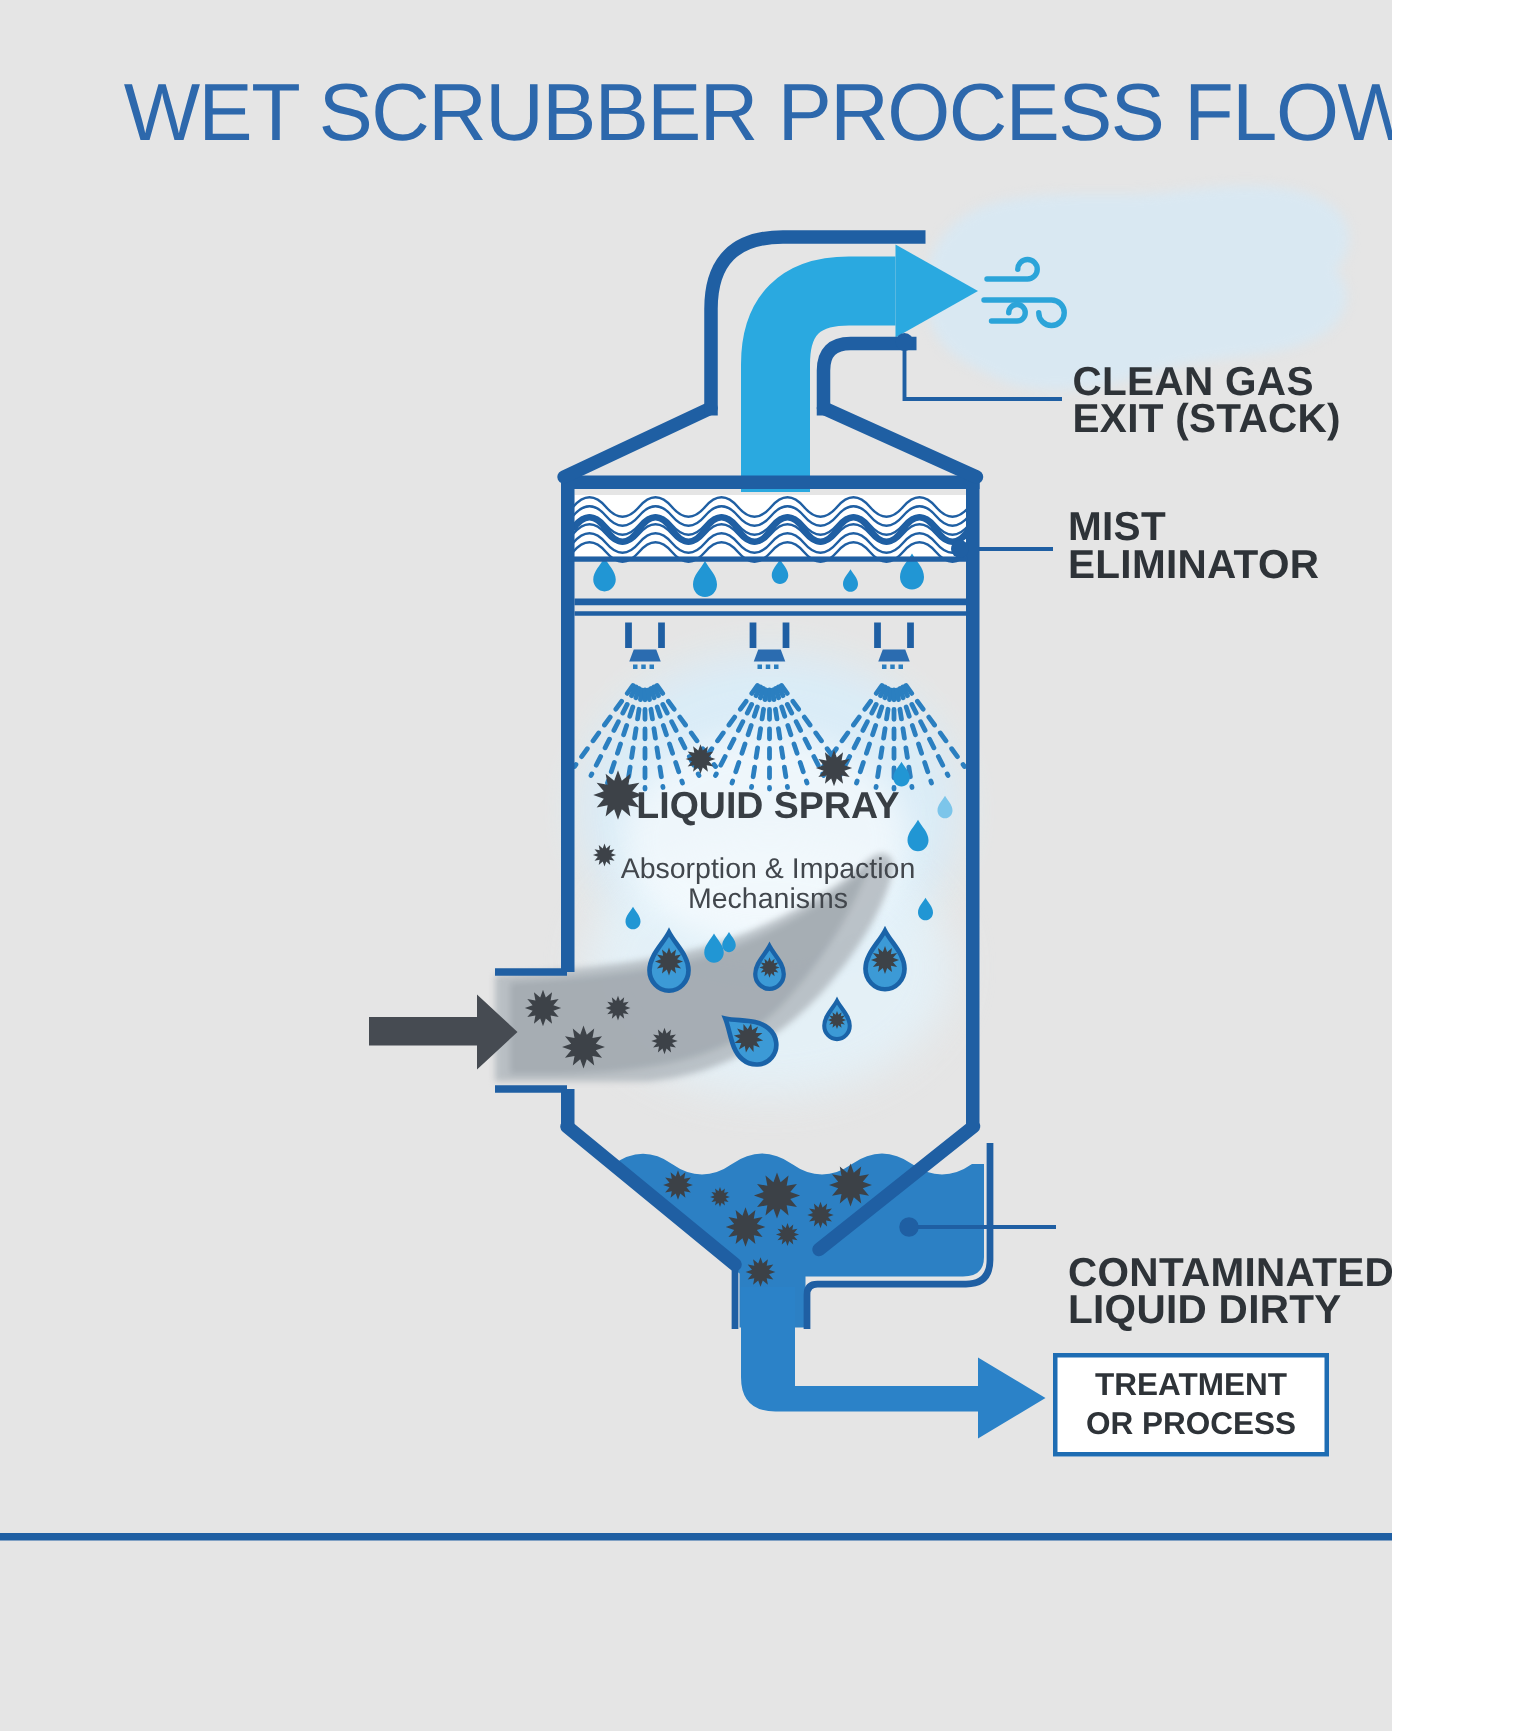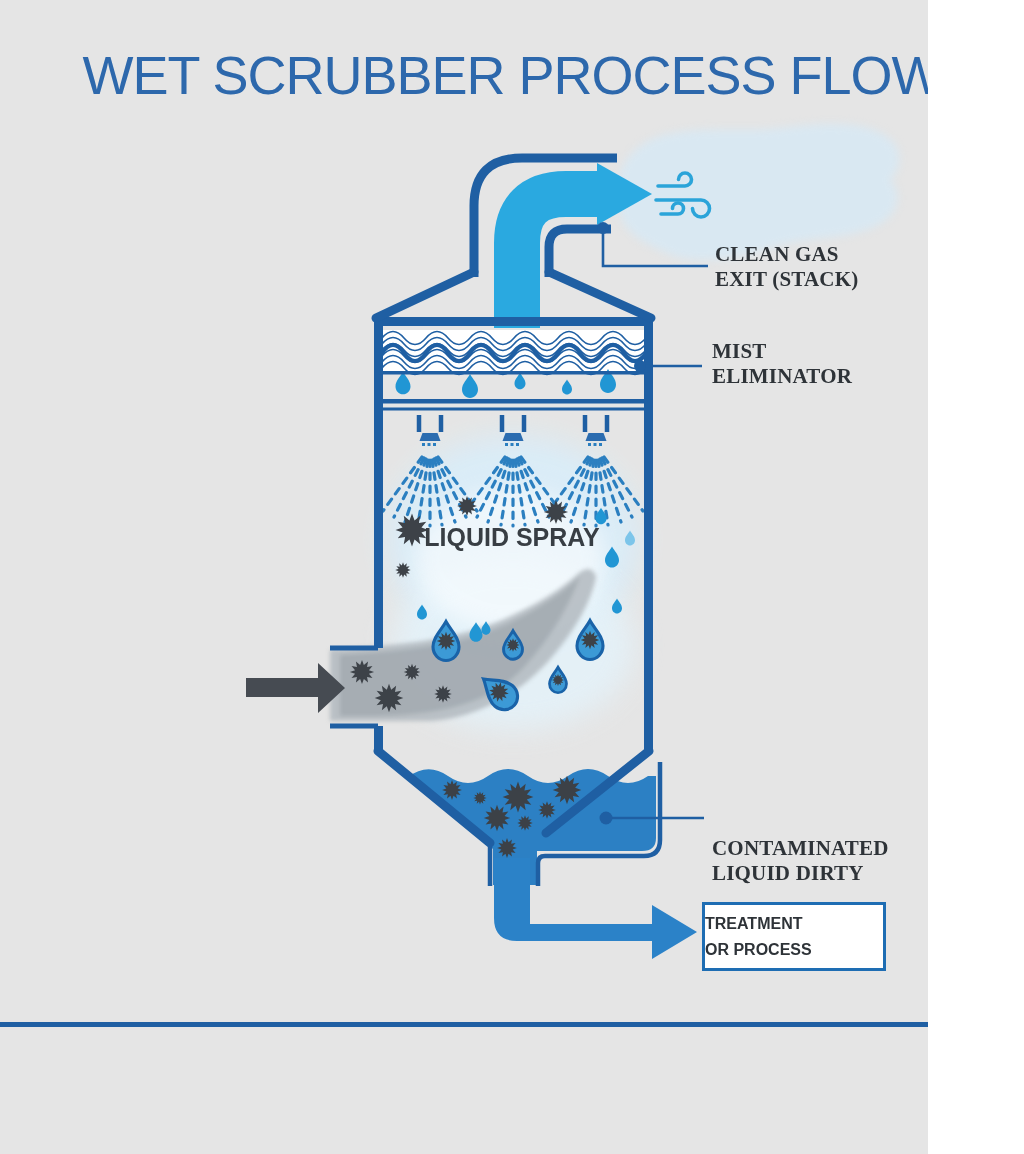--- a/index.html
+++ b/index.html
@@ -1,31 +1,31 @@
 <!DOCTYPE html>
 <html><head>
 <meta charset="utf-8">
 <style>
   html,body{margin:0;padding:0;background:#ffffff;}
   #stage{position:relative;width:928px;height:1154px;background:#e5e5e5;overflow:hidden;
          font-family:"Liberation Sans", sans-serif;}
   #diagram-svg{position:absolute;left:0;top:0;}
   .page-title{position:absolute;left:0;top:44px;width:1024px;text-align:center;
 0              font-weight:bold;font-size:54px;letter-spacing:-1px;color:#2d68ac;}
-  .lbl{position:absolute;font-weight:bold;font-size:21px;line-height:24.5px;
-       color:#2e3338;letter-spacing:.2px;white-space:nowrap;font-family:Liberation Serif, serif;}
+  .lbl{position:absolute;font-weight:bold;font-size:27px;line-height:24.5px;
+       color:#2e3338;letter-spacing:.2px;white-space:nowrap;}
   .lbl-right{text-align:right;}
   .spray-main{position:absolute;left:382px;top:524px;width:260px;text-align:center;
               font-weight:bold;font-size:25px;line-height:27px;color:#383e44;}
   .spray-sub{position:absolute;left:372px;top:570px;width:280px;text-align:center;
              font-size:19px;line-height:20px;color:#42474d;}
   .treatment-box{position:absolute;left:702px;top:902px;width:178px;height:63px;
                  border:3.5px solid #1e6db3;background:#ffffff;display:flex;
-                 flex-direction:column;justify-content:center;text-align:left;
-                 font-weight:bold;font-size:16px;line-height:26px;color:#2e3338;}
+                 flex-direction:column;justify-content:center;text-align:center;
+                 font-weight:bold;font-size:21px;line-height:26px;color:#2e3338;}
   .blur2{filter:blur(2px);}
   .blur4{filter:blur(4px);}
   .blur10{filter:blur(10px);}
   .blur14{filter:blur(14px);}
 </style>
 </head>
 <body>
 
 <div id="stage">
 
@@ -233,20 +233,24 @@
 </div>
 
 <div class="lbl" style="left:712px;top:339px;">
   <div>MIST</div>
   <div>ELIMINATOR</div>
 </div>
 
 <div class="spray-main">
   <div>LIQUID SPRAY</div>
 </div>
+<div class="spray-sub">
+  <div>Absorption &amp; Impaction</div>
+  <div>Mechanisms</div>
+</div>
 
 
 <div class="lbl" style="left:712px;top:836px;">
   <div>CONTAMINATED</div>
   <div>LIQUID DIRTY</div>
 </div>
 
 <div class="treatment-box">
   <div>TREATMENT</div>
   <div>OR PROCESS</div>

